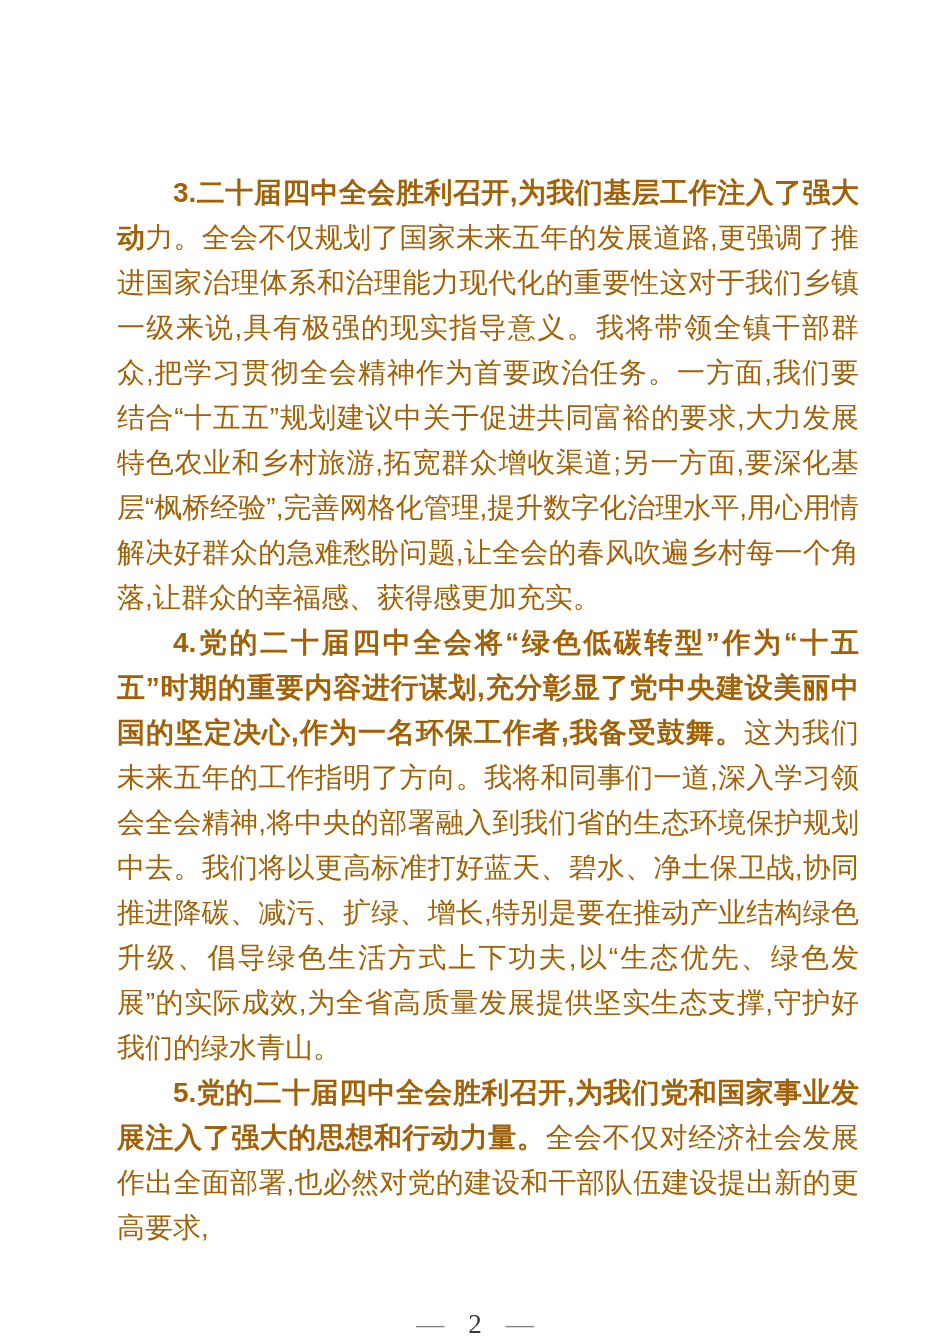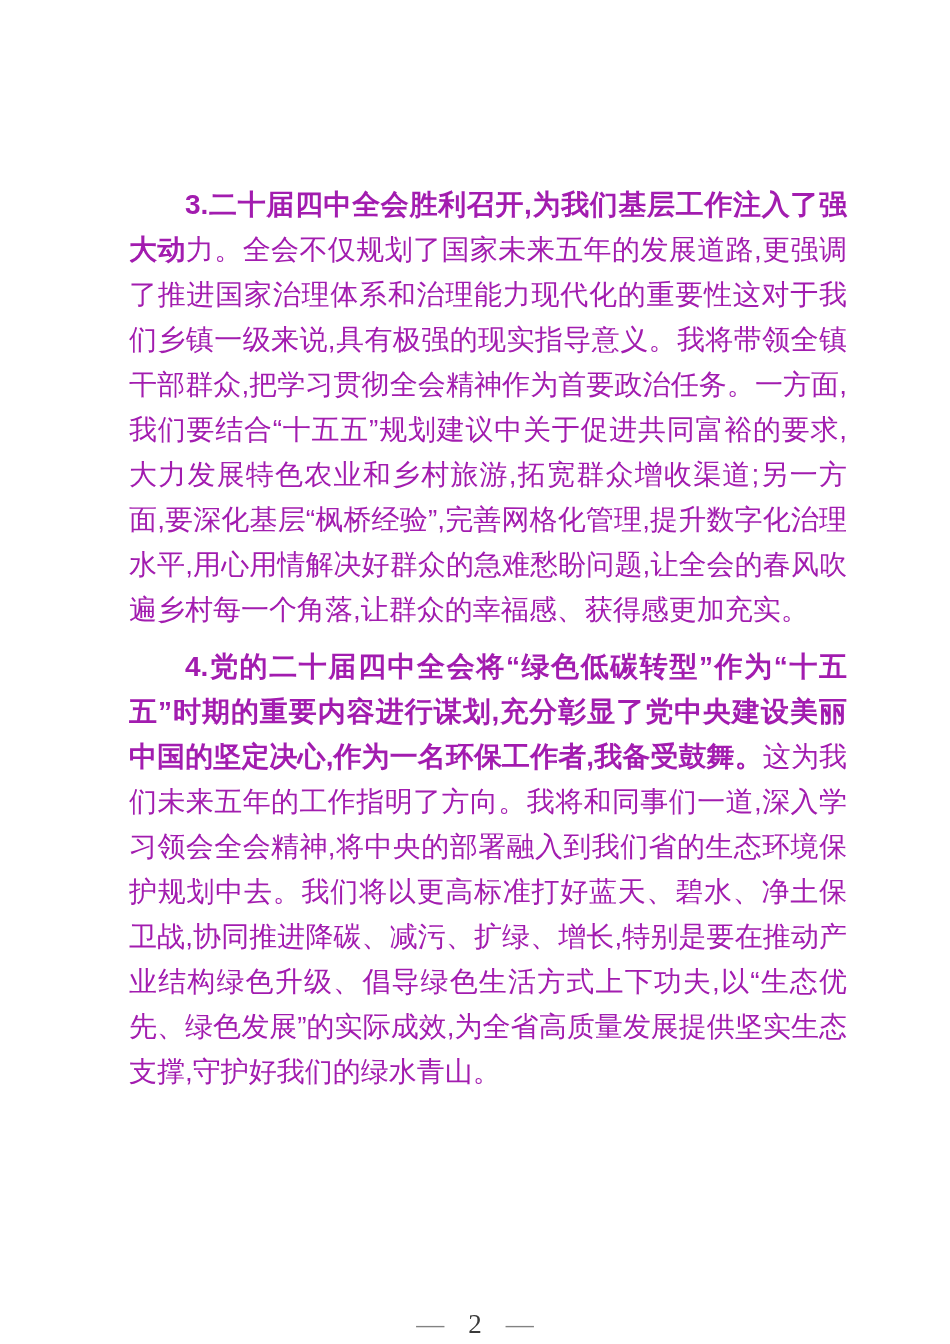--- a/index.html
+++ b/index.html
@@ -15,25 +15,25 @@
     overflow: hidden;
     font-family: "Liberation Sans", sans-serif;
   }
   .content {
     position: absolute;
     left: 117px;
     top: 170px;
     width: 742px;
   }
   .content p {
-    margin: 12px;
+    margin: 0;
     padding: 0;
     font-size: 28px;
     line-height: 45px;
-    color: #a21caf;
+    color: #a16207;
     text-align: justify;
     text-indent: 2em;
     letter-spacing: 0;
     font-weight: 400;
   }
   .content p span.seg-bold {
     font-weight: 700;
   }
   .content p span.seg-normal {
     font-weight: 400;
@@ -62,20 +62,21 @@
   }
 </style>
 </head>
 <body>
 
 <div class="page">
 
   <div class="content" id="doc-content">
       <p><span class="seg-bold">3.二十届四中全会胜利召开,为我们基层工作注入了强大动</span><span class="seg-normal">力。全会不仅规划了国家未来五年的发展道路,更强调了推进国家治理体系和治理能力现代化的重要性这对于我们乡镇一级来说,具有极强的现实指导意义。我将带领全镇干部群众,把学习贯彻全会精神作为首要政治任务。一方面,我们要结合“十五五”规划建议中关于促进共同富裕的要求,大力发展特色农业和乡村旅游,拓宽群众增收渠道;另一方面,要深化基层“枫桥经验”,完善网格化管理,提升数字化治理水平,用心用情解决好群众的急难愁盼问题,让全会的春风吹遍乡村每一个角落,让群众的幸福感、获得感更加充实。</span></p>
       <p><span class="seg-bold">4.党的二十届四中全会将“绿色低碳转型”作为“十五五”时期的重要内容进行谋划,充分彰显了党中央建设美丽中国的坚定决心,作为一名环保工作者,我备受鼓舞。</span><span class="seg-normal">这为我们未来五年的工作指明了方向。我将和同事们一道,深入学习领会全会精神,将中央的部署融入到我们省的生态环境保护规划中去。我们将以更高标准打好蓝天、碧水、净土保卫战,协同推进降碳、减污、扩绿、增长,特别是要在推动产业结构绿色升级、倡导绿色生活方式上下功夫,以“生态优先、绿色发展”的实际成效,为全省高质量发展提供坚实生态支撑,守护好我们的绿水青山。</span></p>
+      <p><span class="seg-bold">5.党的二十届四中全会胜利召开,为我们党和国家事业发展注入了强大的思想和行动力量。</span><span class="seg-normal">全会不仅对经济社会发展作出全面部署,也必然对党的建设和干部队伍建设提出新的更高要求,</span></p>
     </div>
 
   <div class="footer">
     <span class="dash">—</span>
     <span class="pagenum">2</span>
     <span class="dash">—</span>
   </div>
 
 </div>
 

